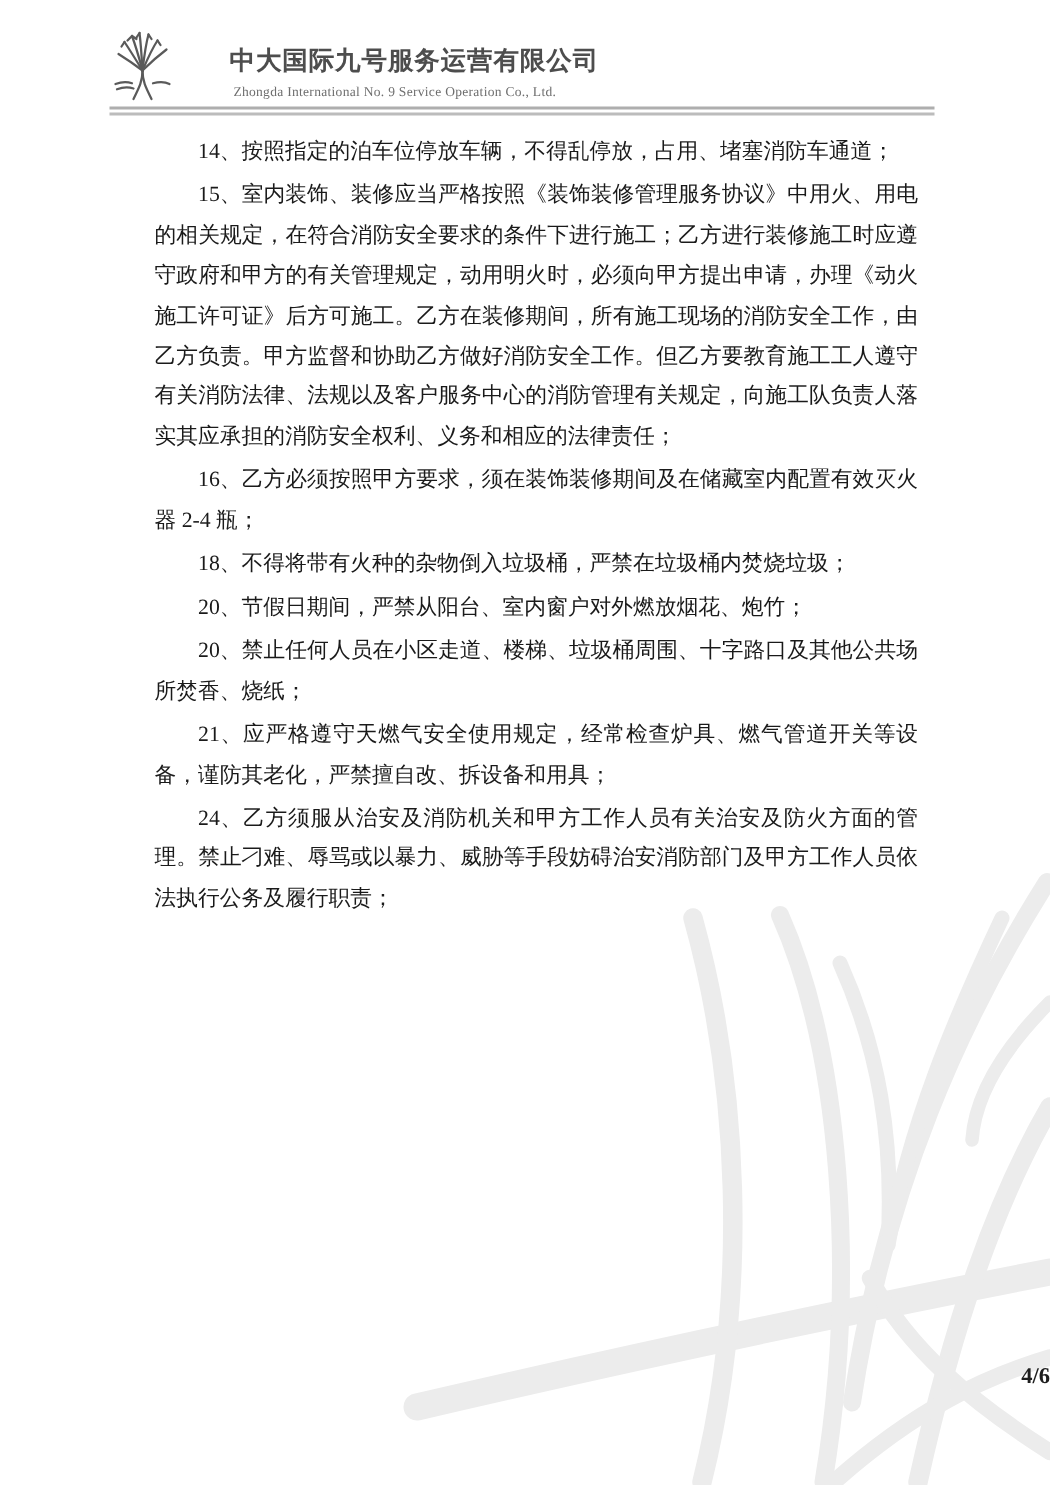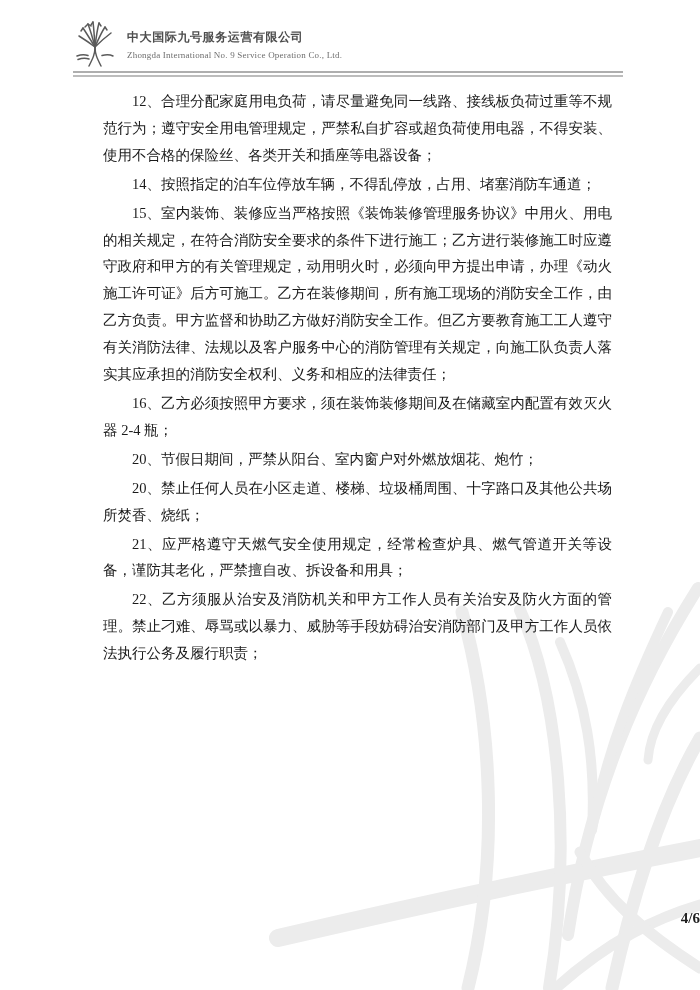--- a/index.html
+++ b/index.html
@@ -9,26 +9,26 @@
     font-family:"Liberation Serif","DejaVu Serif",serif;
   }
   
   .watermark { position:absolute; left:0; top:0; width:700px; height:990px; z-index:0; }
 
   
   .header { position:absolute; left:0; top:0; width:700px; z-index:2; }
   .logo { position:absolute; left:74px; top:20px; width:42px; height:48px; }
   .company { position:absolute; left:127px; top:29px; }
   .company-zh {
-    font-size:12px; font-weight:bold; color:#4d4d4d;
-    letter-spacing:0.6px; white-space:nowrap;
+    font-size:17px; font-weight:bold; color:#4d4d4d;
+    letter-spacing:0.6px; white-space:nowrap;margin-left:26px;
   }
   .company-en {
     margin-top:4px; font-size:9px; color:#6e6e6e;
-    letter-spacing:0.2px; white-space:nowrap;
+    letter-spacing:0.2px; white-space:nowrap;text-align:center;
   }
   .rule {
     position:absolute; left:73px; top:71px; width:550px; height:2px;
     border-top:2px solid #aeaeae; border-bottom:2px solid #bcbcbc;
     z-index:2; box-sizing:content-box;
   }
 
   
   .content {
     position:absolute; left:103px; top:88px; width:509px; z-index:1;
@@ -86,38 +86,38 @@
     <div class="company">
       <div class="company-zh">中大国际九号服务运营有限公司</div>
       <div class="company-en">Zhongda International No. 9 Service Operation Co., Ltd.</div>
     </div>
   </header>
 
   <div class="rule"></div>
 
   <main class="content">
 
-      <p>12、合理分配家庭用电负荷，请尽量避免同一线路、接线板负荷过重等不规范行为；遵守安全用电管理规定，严禁私自扩容或超负荷使用电器，不得安装、使用不合格的保险丝、各类开关和插座等电器设备；</p>
 
 
       <p>14、按照指定的泊车位停放车辆，不得乱停放，占用、堵塞消防车通道；</p>
 
       <p>15、室内装饰、装修应当严格按照《装饰装修管理服务协议》中用火、用电的相关规定，在符合消防安全要求的条件下进行施工；乙方进行装修施工时应遵守政府和甲方的有关管理规定，动用明火时，必须向甲方提出申请，办理《动火施工许可证》后方可施工。乙方在装修期间，所有施工现场的消防安全工作，由乙方负责。甲方监督和协助乙方做好消防安全工作。但乙方要教育施工工人遵守有关消防法律、法规以及客户服务中心的消防管理有关规定，向施工队负责人落实其应承担的消防安全权利、义务和相应的法律责任；</p>
 
       <p>16、乙方必须按照甲方要求，须在装饰装修期间及在储藏室内配置有效灭火器 2-4 瓶；</p>
 
 
+      <p>18、不得将带有火种的杂物倒入垃圾桶，严禁在垃圾桶内焚烧垃圾；</p>
 
       <p>20、节假日期间，严禁从阳台、室内窗户对外燃放烟花、炮竹；</p>
 
       <p>20、禁止任何人员在小区走道、楼梯、垃圾桶周围、十字路口及其他公共场所焚香、烧纸；</p>
 
       <p>21、应严格遵守天燃气安全使用规定，经常检查炉具、燃气管道开关等设备，谨防其老化，严禁擅自改、拆设备和用具；</p>
 
-      <p>22、乙方须服从治安及消防机关和甲方工作人员有关治安及防火方面的管理。禁止刁难、辱骂或以暴力、威胁等手段妨碍治安消防部门及甲方工作人员依法执行公务及履行职责；</p>
+      <p>24、乙方须服从治安及消防机关和甲方工作人员有关治安及防火方面的管理。禁止刁难、辱骂或以暴力、威胁等手段妨碍治安消防部门及甲方工作人员依法执行公务及履行职责；</p>
 
     </main>
 
   <footer class="footer">
     <span>4/6</span>
   </footer>
 
 </div>
 
 </body></html>

